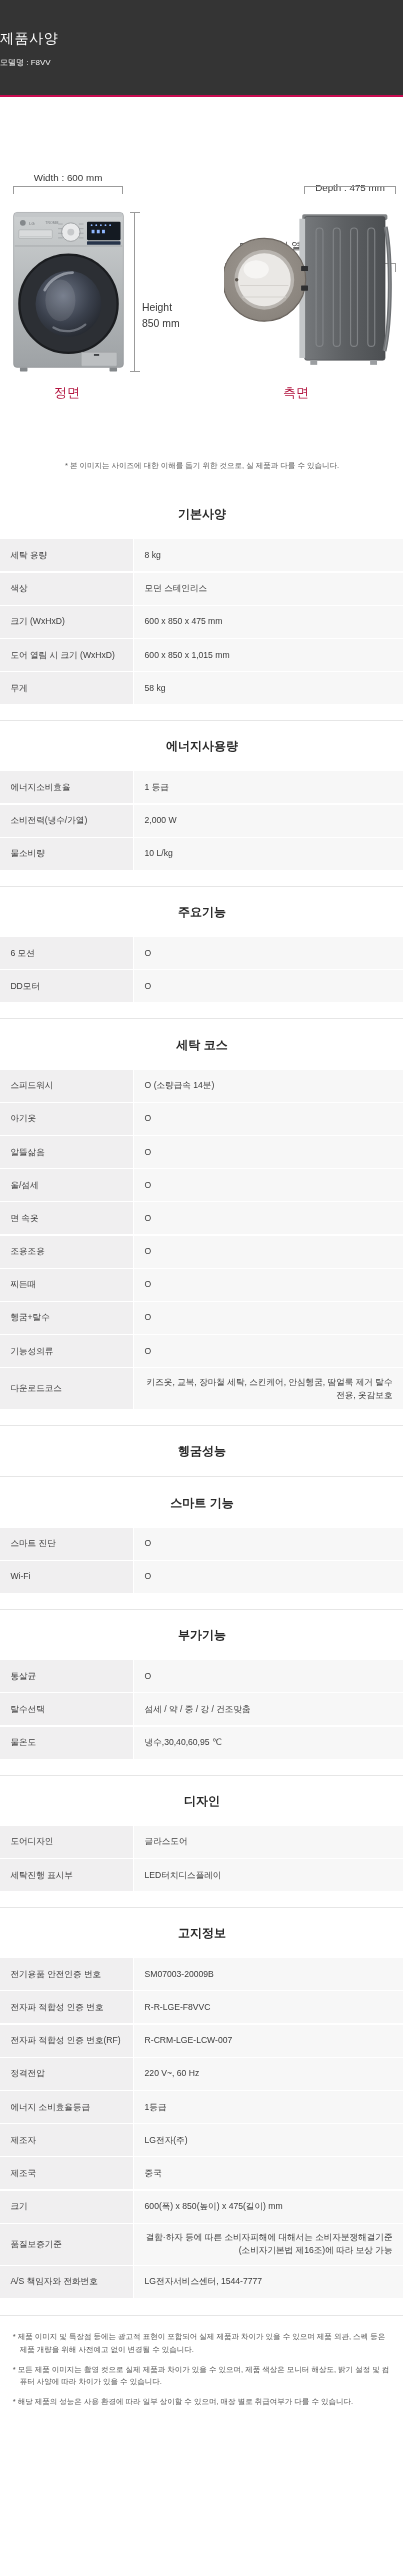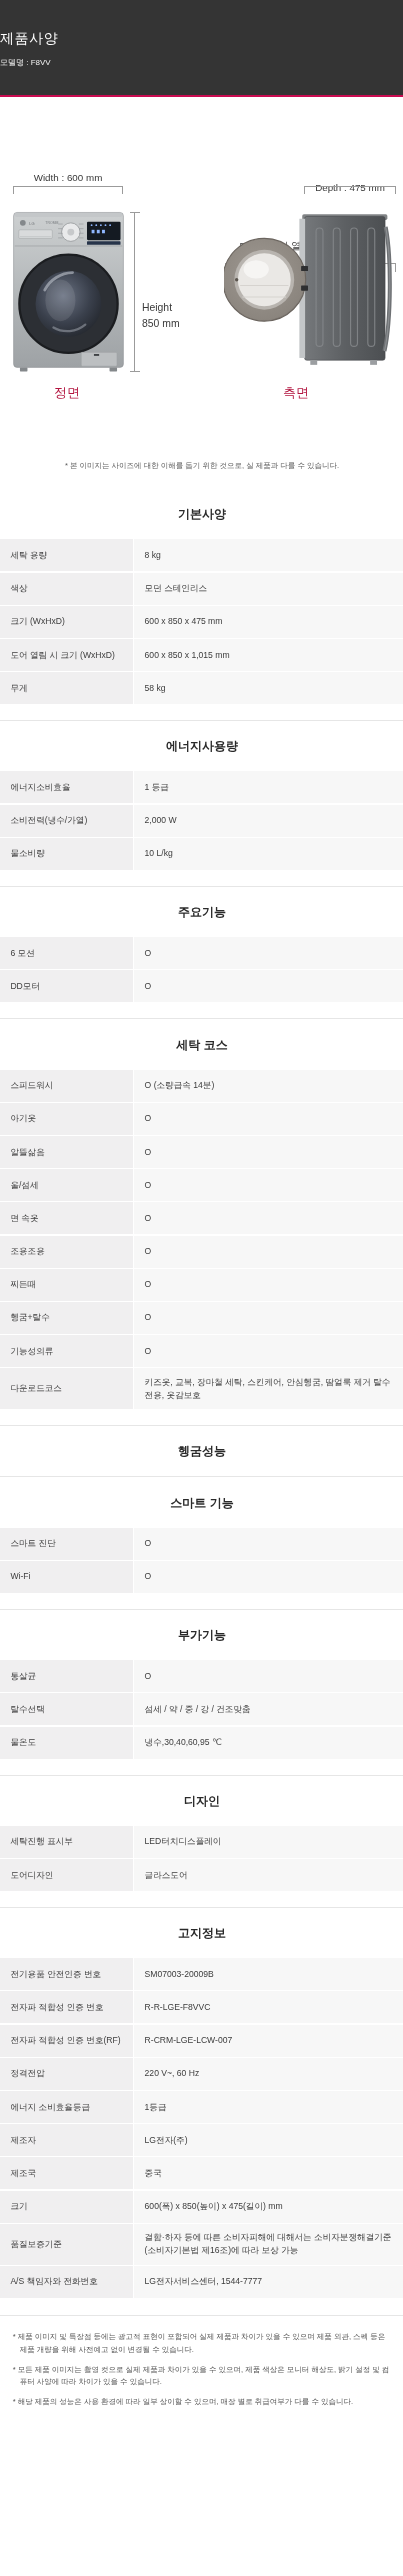--- a/index.html
+++ b/index.html
@@ -37,21 +37,21 @@
   .dim-v::after{bottom:0;}
   .height-label{position:absolute;text-align:left;font-size:10.4px;color:#3a3a3a;line-height:1.55;}
   .img-caption{position:absolute;font-size:13px;color:var(--caption);transform:translateX(-50%);font-weight:500;}
   .hero-note{position:absolute;width:100%;text-align:center;font-size:7.5px;color:#5c5c5c;}
   .washer{position:absolute;}
   
   .spec-wrap{padding:0;}
   .spec-section{margin-top:16px;border-top:0.6px solid var(--divider);padding-top:17.3px;}
   .spec-section:first-child{border-top:none;margin-top:5.8px;}
   .section-title{font-size:12px;font-weight:600;color:#2a2a2a;text-align:center;margin-bottom:16px;}
-  .spec-row{display:flex;align-items:stretch;margin-bottom:1.2px;min-height:32px;}
+  .spec-row{display:flex;align-items:stretch;margin-bottom:1.2px;min-height:32px;text-align:right;}
   .spec-label{width:133px;background:var(--label-bg);padding:7.5px 8px 7.5px 10.4px;
     display:flex;align-items:center;font-size:8.6px;line-height:1.5;color:#3c3c3c;}
   .spec-value{flex:1;background:var(--value-bg);margin-left:1.2px;padding:7.5px 11.5px 7.5px 10.4px;
     display:flex;align-items:center;font-size:8.6px;line-height:1.5;color:#3c3c3c;}
   
   .foot{margin-top:17.3px;border-top:0.6px solid var(--divider);padding:15px 12.7px 24px 12.7px;}
   .foot .note{font-size:7.5px;color:#555555;line-height:1.7;margin-bottom:7px;
     padding-left:7px;text-indent:-7px;}
   .foot .note:last-child{margin-bottom:4px;}
 </style>
@@ -299,26 +299,26 @@
         <div class="spec-value">섬세 / 약 / 중 / 강 / 건조맞춤</div>
       </div>
       <div class="spec-row">
         <div class="spec-label">물온도</div>
         <div class="spec-value">냉수,30,40,60,95 ℃</div>
       </div>
     </section>
     <section class="spec-section">
       <h2 class="section-title">디자인</h2>
       <div class="spec-row">
+        <div class="spec-label">도어디자인</div>
+        <div class="spec-value">글라스도어</div>
+      </div>
+      <div class="spec-row">
         <div class="spec-label">세탁진행 표시부</div>
         <div class="spec-value">LED터치디스플레이</div>
-      </div>
-      <div class="spec-row">
-        <div class="spec-label">도어디자인</div>
-        <div class="spec-value">글라스도어</div>
       </div>
     </section>
     <section class="spec-section">
       <h2 class="section-title">고지정보</h2>
       <div class="spec-row">
         <div class="spec-label">전기용품 안전인증 번호</div>
         <div class="spec-value">SM07003-20009B</div>
       </div>
       <div class="spec-row">
         <div class="spec-label">전자파 적합성 인증 번호</div>

